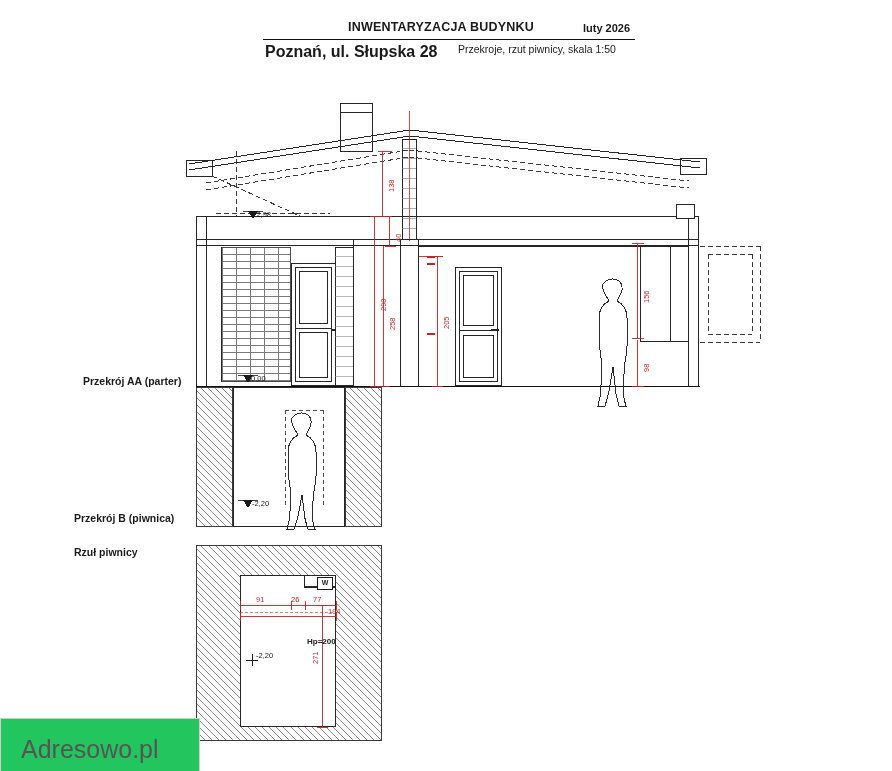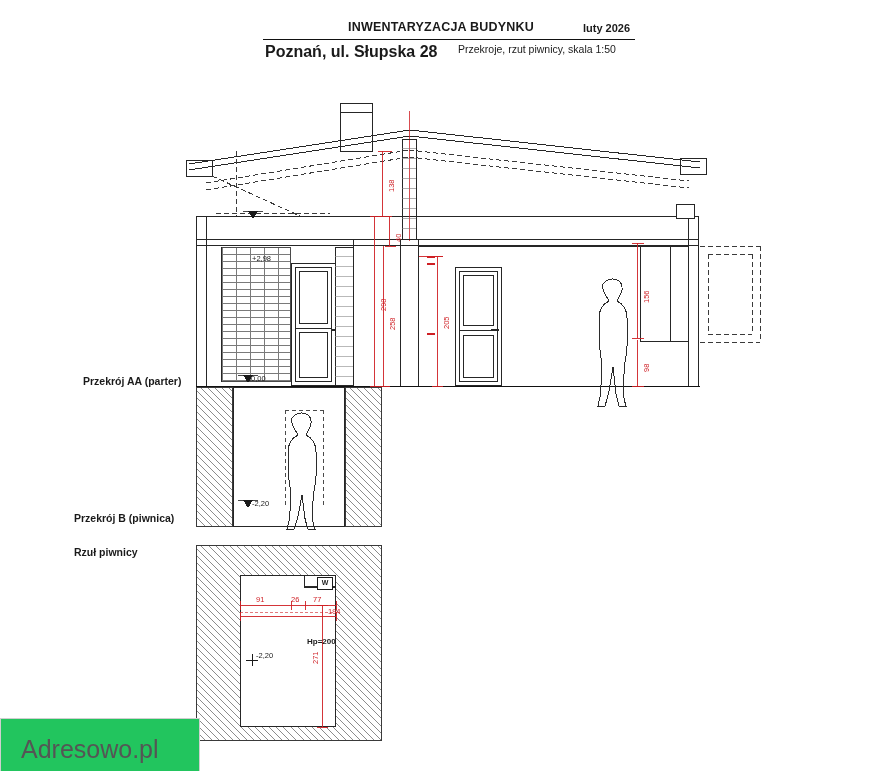--- a/index.html
+++ b/index.html
@@ -360,21 +360,21 @@
         <line x1="243" y1="203" x2="263" y2="203"></line>
         <line x1="238" y1="367" x2="258" y2="367"></line>
         <line x1="238" y1="492" x2="258" y2="492"></line>
       </g>
 
       <path d="M603 276 c6,-8 18,-6 19,3 c1,7 -4,10 -5,14 c6,3 10,9 10,17 l0,28 c0,6 -1,10 -2,16 l-2,24 c0,8 1,14 3,20 l-7,0 c-2,-7 -4,-14 -4,-21 l-2,-18 l-3,18 c-1,8 -3,14 -5,21 l-7,0 c2,-7 3,-13 3,-21 l0,-27 c-1,-8 -2,-14 -2,-22 l0,-18 c0,-8 4,-14 10,-17 c-2,-5 -8,-10 -6,-17 z" fill="none" stroke="#2b2b2b" stroke-width="1"></path>
       <path d="M292 410 c6,-8 18,-6 19,3 c1,7 -4,10 -5,14 c6,3 10,9 10,17 l0,24 c0,6 -1,10 -2,15 l-2,21 c0,7 1,12 3,17 l-7,0 c-2,-6 -4,-12 -4,-18 l-2,-16 l-3,16 c-1,7 -3,12 -5,18 l-7,0 c2,-6 3,-11 3,-18 l0,-24 c-1,-7 -2,-12 -2,-19 l0,-16 c0,-8 4,-14 10,-17 c-2,-5 -8,-10 -6,-17 z" fill="none" stroke="#2b2b2b" stroke-width="1"></path>
     </g>
   </svg>
 
-  <div class="lvltxt" style="left:252px; top:202px;margin-top:44px;">+2,98</div>
+  <div class="lvltxt" style="left:252px; top:202px;">+2,98</div>
   <div class="lvltxt" style="left:247px; top:366px;">±0,00</div>
   <div class="lvltxt" style="left:252px; top:491px;">-2,20</div>
   <div class="lvltxt" style="left:256px; top:643px;">-2,20</div>
 
   <div class="dimtxt vert" style="left:387px; top:184px;">138</div>
   <div class="dimtxt vert" style="left:394px; top:234px;">40</div>
   <div class="dimtxt vert" style="left:379px; top:303px;">298</div>
   <div class="dimtxt vert" style="left:388px; top:322px;">258</div>
   <div class="dimtxt vert" style="left:442px; top:321px;">205</div>
   <div class="dimtxt vert" style="left:642px; top:295px;">156</div>

